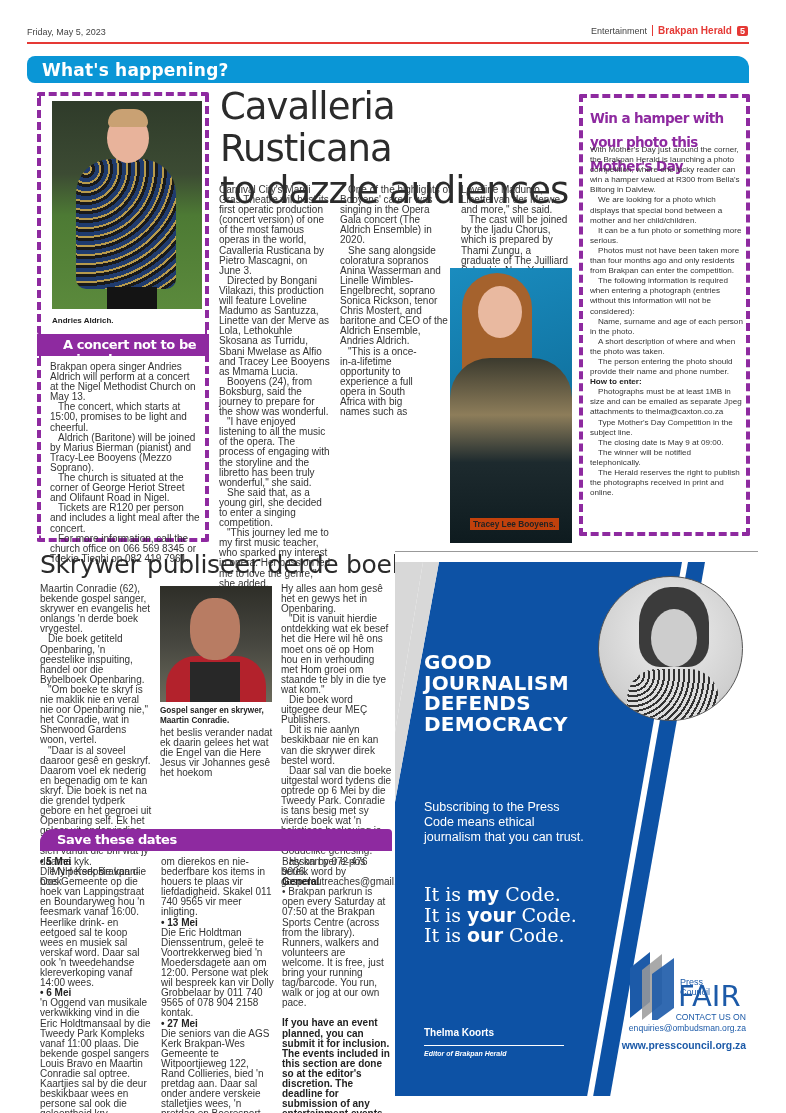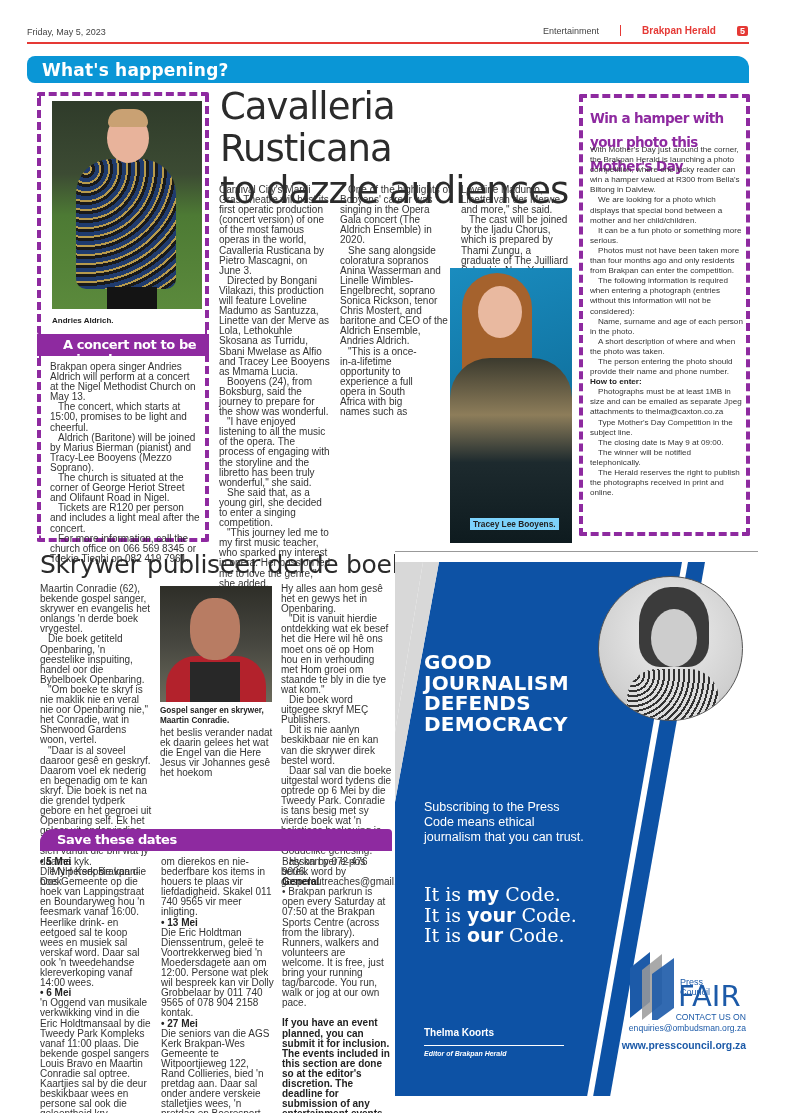--- a/index.html
+++ b/index.html
@@ -2,21 +2,21 @@
 <html><head>
 <meta charset="utf-8">
 <style>
   * { box-sizing: border-box; margin: 0; padding: 0; }
   html, body { width: 786px; height: 1113px; background: #fff; overflow: hidden; }
   body { position: relative; font-family: "Liberation Sans", sans-serif; color: #333; }
   .abs { position: absolute; }
 
   
   .folio-date { left: 27px; top: 27px; font-size: 9px; color: #444; text-align: center; }
-  .folio-right { right: 38px; top: 25px; font-size: 9px; color: #444; display: flex; align-items: center; gap: 21px; }
+  .folio-right { right: 38px; top: 25px; font-size: 9px; color: #444; display: flex; align-items: center; gap: 5px; }
   .folio-right .sep { width: 1px; height: 11px; background: #e53935; }
   .folio-right .brand { color: #e53935; font-weight: bold; font-size: 10px; }
   .folio-right .page { background: #e53935; color: #fff; font-weight: bold; font-size: 9px; padding: 0 3px; border-radius: 2px; }
   .folio-line { left: 27px; right: 37px; top: 42px; height: 2px; background: #e53935; }
 
   .banner { left: 27px; right: 37px; top: 56px; height: 27px; background: #0a96d6; border-radius: 8px 12px 0 8px; }
   .banner span { position: absolute; left: 15px; top: 4px; color: #fff; font-weight: bold; font-size: 17px; font-family: "DejaVu Sans", sans-serif; letter-spacing: 0.2px; }
 
   
   .dashbox { border: 4px dashed #8e2aa0; border-radius: 2px; }
@@ -43,21 +43,21 @@
   .col p.noindent { text-indent: 0; }
   .c1 { left: 219px; top: 185px; width: 112px; }
   .c2 { left: 340px; top: 185px; width: 112px; }
   .c3 { left: 461px; top: 185px; width: 110px; }
   .narrow { width: 80px; }
 
   .tracey-photo { left: 450px; top: 268px; width: 122px; height: 275px; background: linear-gradient(160deg, #1a8cbf 0%, #0f6f9c 60%, #0b4f6e 100%); overflow: hidden; }
   .tracey-photo .hair { position: absolute; left: 12px; top: 5px; width: 70px; height: 120px; border-radius: 35px 35px 10px 10px; background: #a5622d; }
   .tracey-photo .face { position: absolute; left: 28px; top: 18px; width: 44px; height: 52px; border-radius: 50%; background: #e9b9a0; }
   .tracey-photo .dress { position: absolute; left: 0px; top: 90px; width: 122px; height: 190px; border-radius: 40px 40px 0 0; background: linear-gradient(180deg, #3b3a2e 0%, #8d7d5a 30%, #1d2a2e 55%, #0d1a1e 100%); }
-  .tracey-cap { left: 470px; top: 518px; background: #7dd3fc; font-size: 8.3px; font-weight: bold; color: #222; padding: 1px 3px; }
+  .tracey-cap { left: 470px; top: 518px; background: #c2410c; font-size: 8.3px; font-weight: bold; color: #222; padding: 1px 3px; }
 
   .win-box { left: 579px; top: 94px; width: 171px; height: 442px; }
   .win-head { left: 590px; top: 106px; width: 156px; color: #8e2aa0; font-weight: bold; font-family: "DejaVu Sans", sans-serif; font-size: 13.5px; line-height: 24px; letter-spacing: -0.6px; }
   .win-text { left: 590px; top: 145px; width: 154px; font-size: 8.1px; line-height: 10.1px; color: #333; }
   .win-text p { text-indent: 8px; }
   .win-text p.noindent { text-indent: 0; }
   .win-text b { color: #222; }
 
   
   .sk-headline { left: 40px; top: 550px; font-size: 25px; color: #2b2b2b; font-family: "DejaVu Sans", sans-serif; letter-spacing: -0.3px; }
@@ -199,21 +199,21 @@
     <div class="vest"></div>
     <div class="face"></div>
 </div>
 <div class="abs conradie-cap">Gospel sanger en skrywer, Maartin Conradie.</div>
 <div class="abs col s2b">
   <p class="noindent">het beslis verander nadat ek daarin gelees het wat die Engel van die Here Jesus vir Johannes gesê het hoekom</p>
 </div>
 <div class="abs col s3">
   <p class="noindent">Hy alles aan hom gesê het en gewys het in Openbaring.</p>
   <p>"Dit is vanuit hierdie ontdekking wat ek besef het die Here wil hê ons moet ons oë op Hom hou en in verhouding met Hom groei om staande te bly in die tye wat kom."</p>
-  <p>Die boek word uitgegee skryf MEÇ Publishers.</p>
+  <p>Die boek word uitgegee deur MEÇ Publishers.</p>
   <p>Dit is nie aanlyn beskikbaar nie en kan van die skrywer direk bestel word.</p>
   <p>Daar sal van die boeke uitgestal word tydens die optrede op 6 Mei by die Tweedy Park. Conradie is tans besig met sy vierde boek wat 'n holistiese beskouing is van genesing en veral Goddelike genesing.</p>
   <p>Hy kan per e-pos bereik word by gospeloutreaches@gmail.com</p>
 </div>
 
 <div class="abs save-bar">
   <span>Save these dates</span>
 </div>
 <div class="abs col dates d1">
   <div><b>• 5 Mei</b></div>

